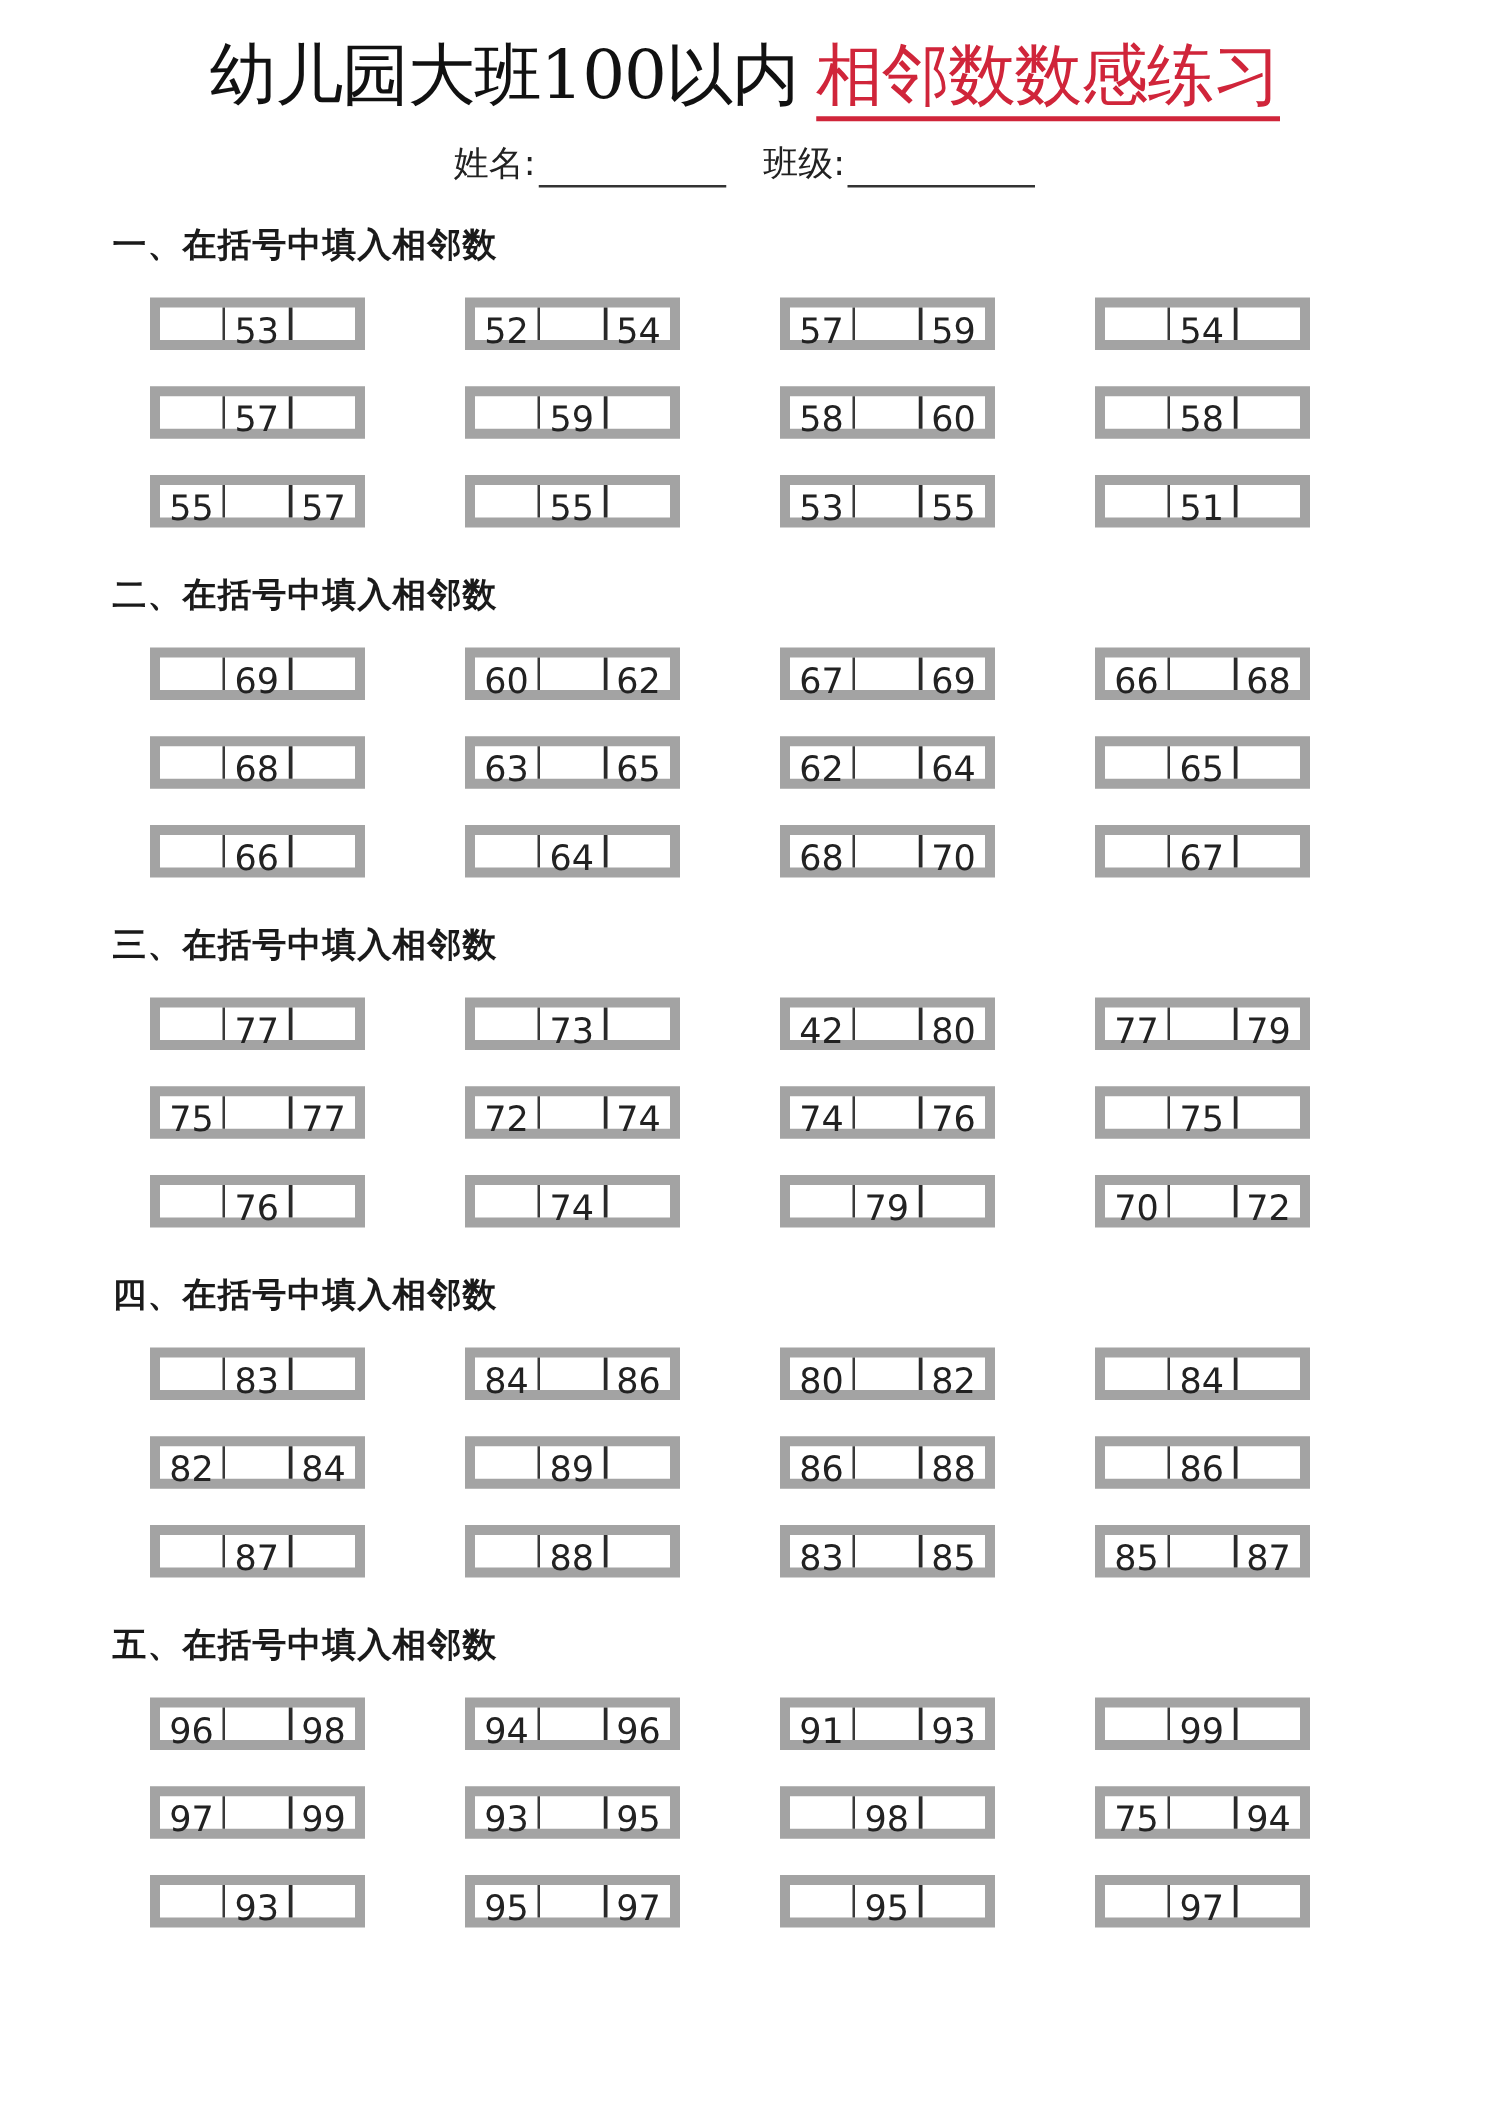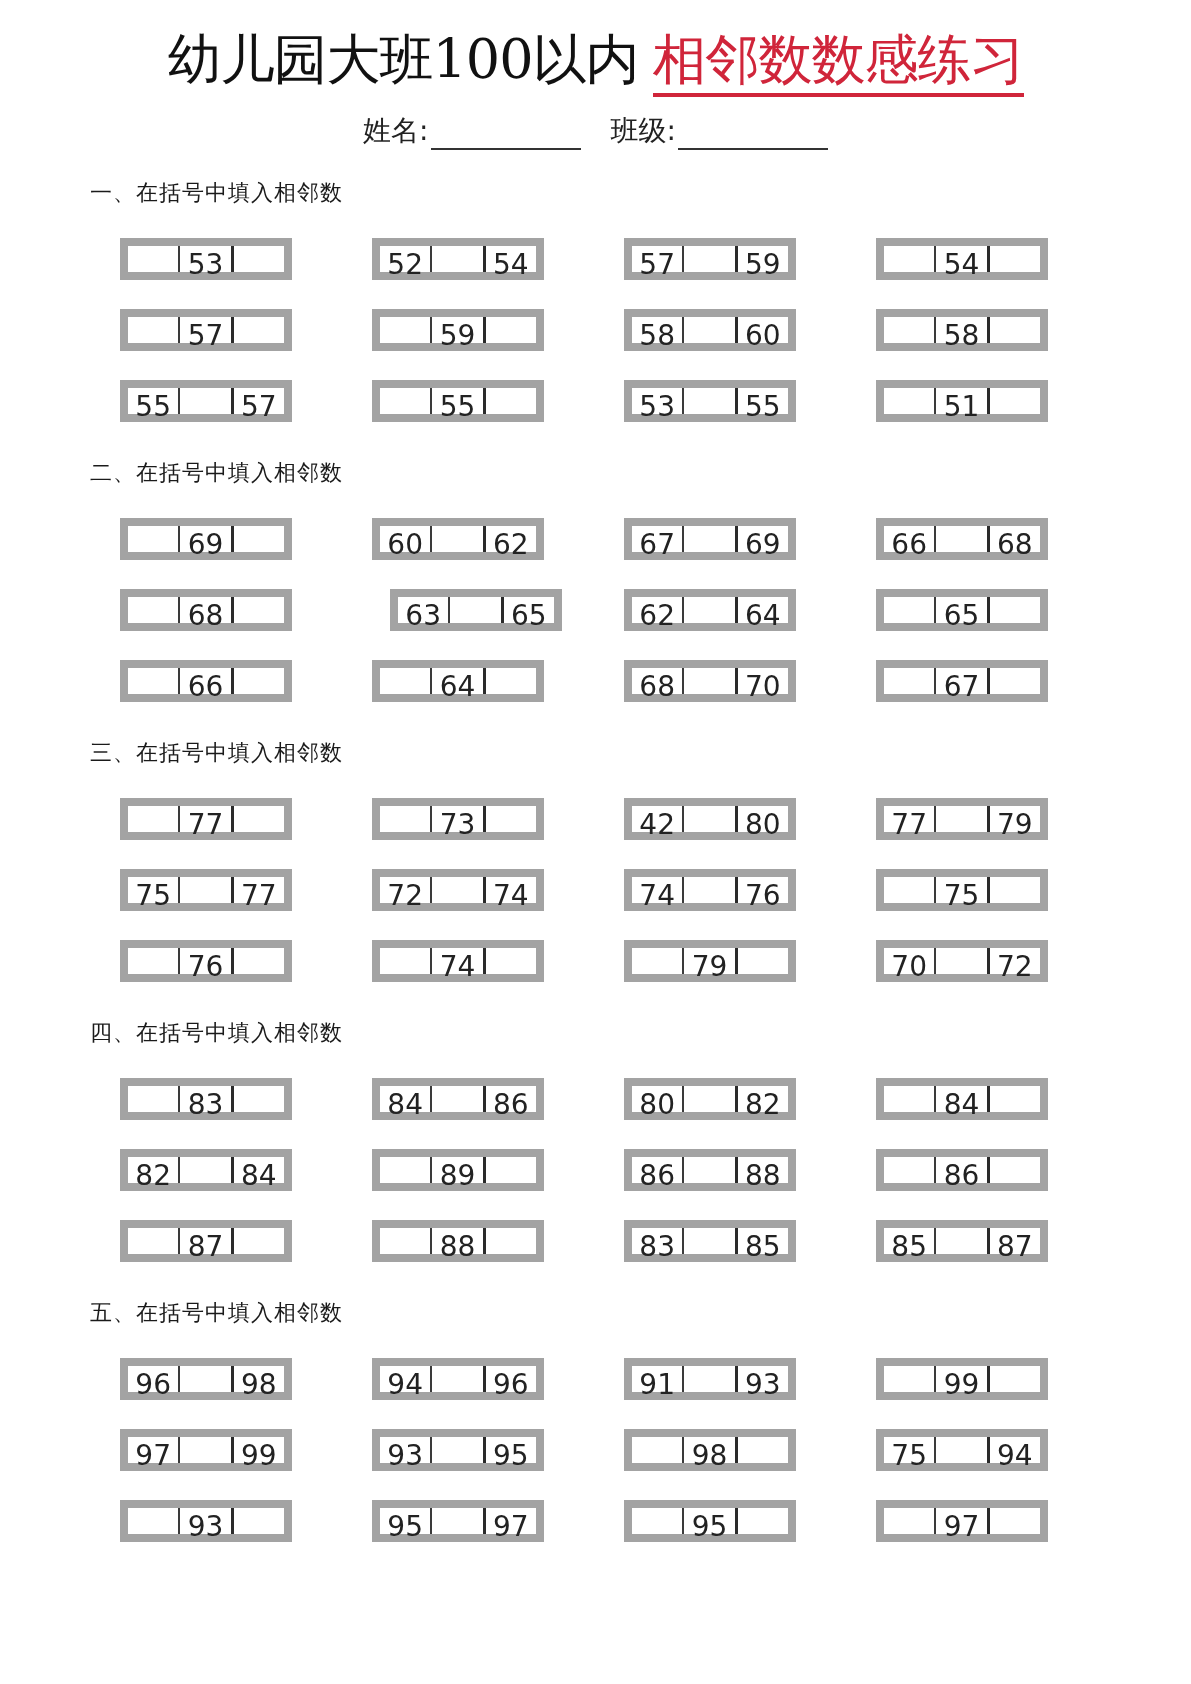--- a/index.html
+++ b/index.html
@@ -60,22 +60,22 @@
   }
   .section {
     position: absolute;
     left: 0;
     width: 1191px;
   }
   .section-title {
     position: absolute;
     left: 90px;
     top: 0;
-    font-size: 22px;
-    font-weight: normal;
+    font-size: 27px;
+    font-weight: bold;
     color: #1a1a1a;
     letter-spacing: 1px;
     white-space: nowrap;
   }
   .grid {
     position: absolute;
     left: 120px;
     top: 60px;
   }
   .triple {
@@ -208,21 +208,21 @@
         <div class="triple" style="left: 756px; top: 0px;">
           <div class="cell">66</div>
           <div class="cell mid"></div>
           <div class="cell">68</div>
         </div>
         <div class="triple" style="left: 0px; top: 71px;">
           <div class="cell"></div>
           <div class="cell mid">68</div>
           <div class="cell"></div>
         </div>
-        <div class="triple" style="left: 270px; top: 71px;">
+        <div class="triple" style="left: 252px; top: 71px;">
           <div class="cell">63</div>
           <div class="cell mid"></div>
           <div class="cell">65</div>
         </div>
         <div class="triple" style="left: 504px; top: 71px;">
           <div class="cell">62</div>
           <div class="cell mid"></div>
           <div class="cell">64</div>
         </div>
         <div class="triple" style="left: 756px; top: 71px;">

